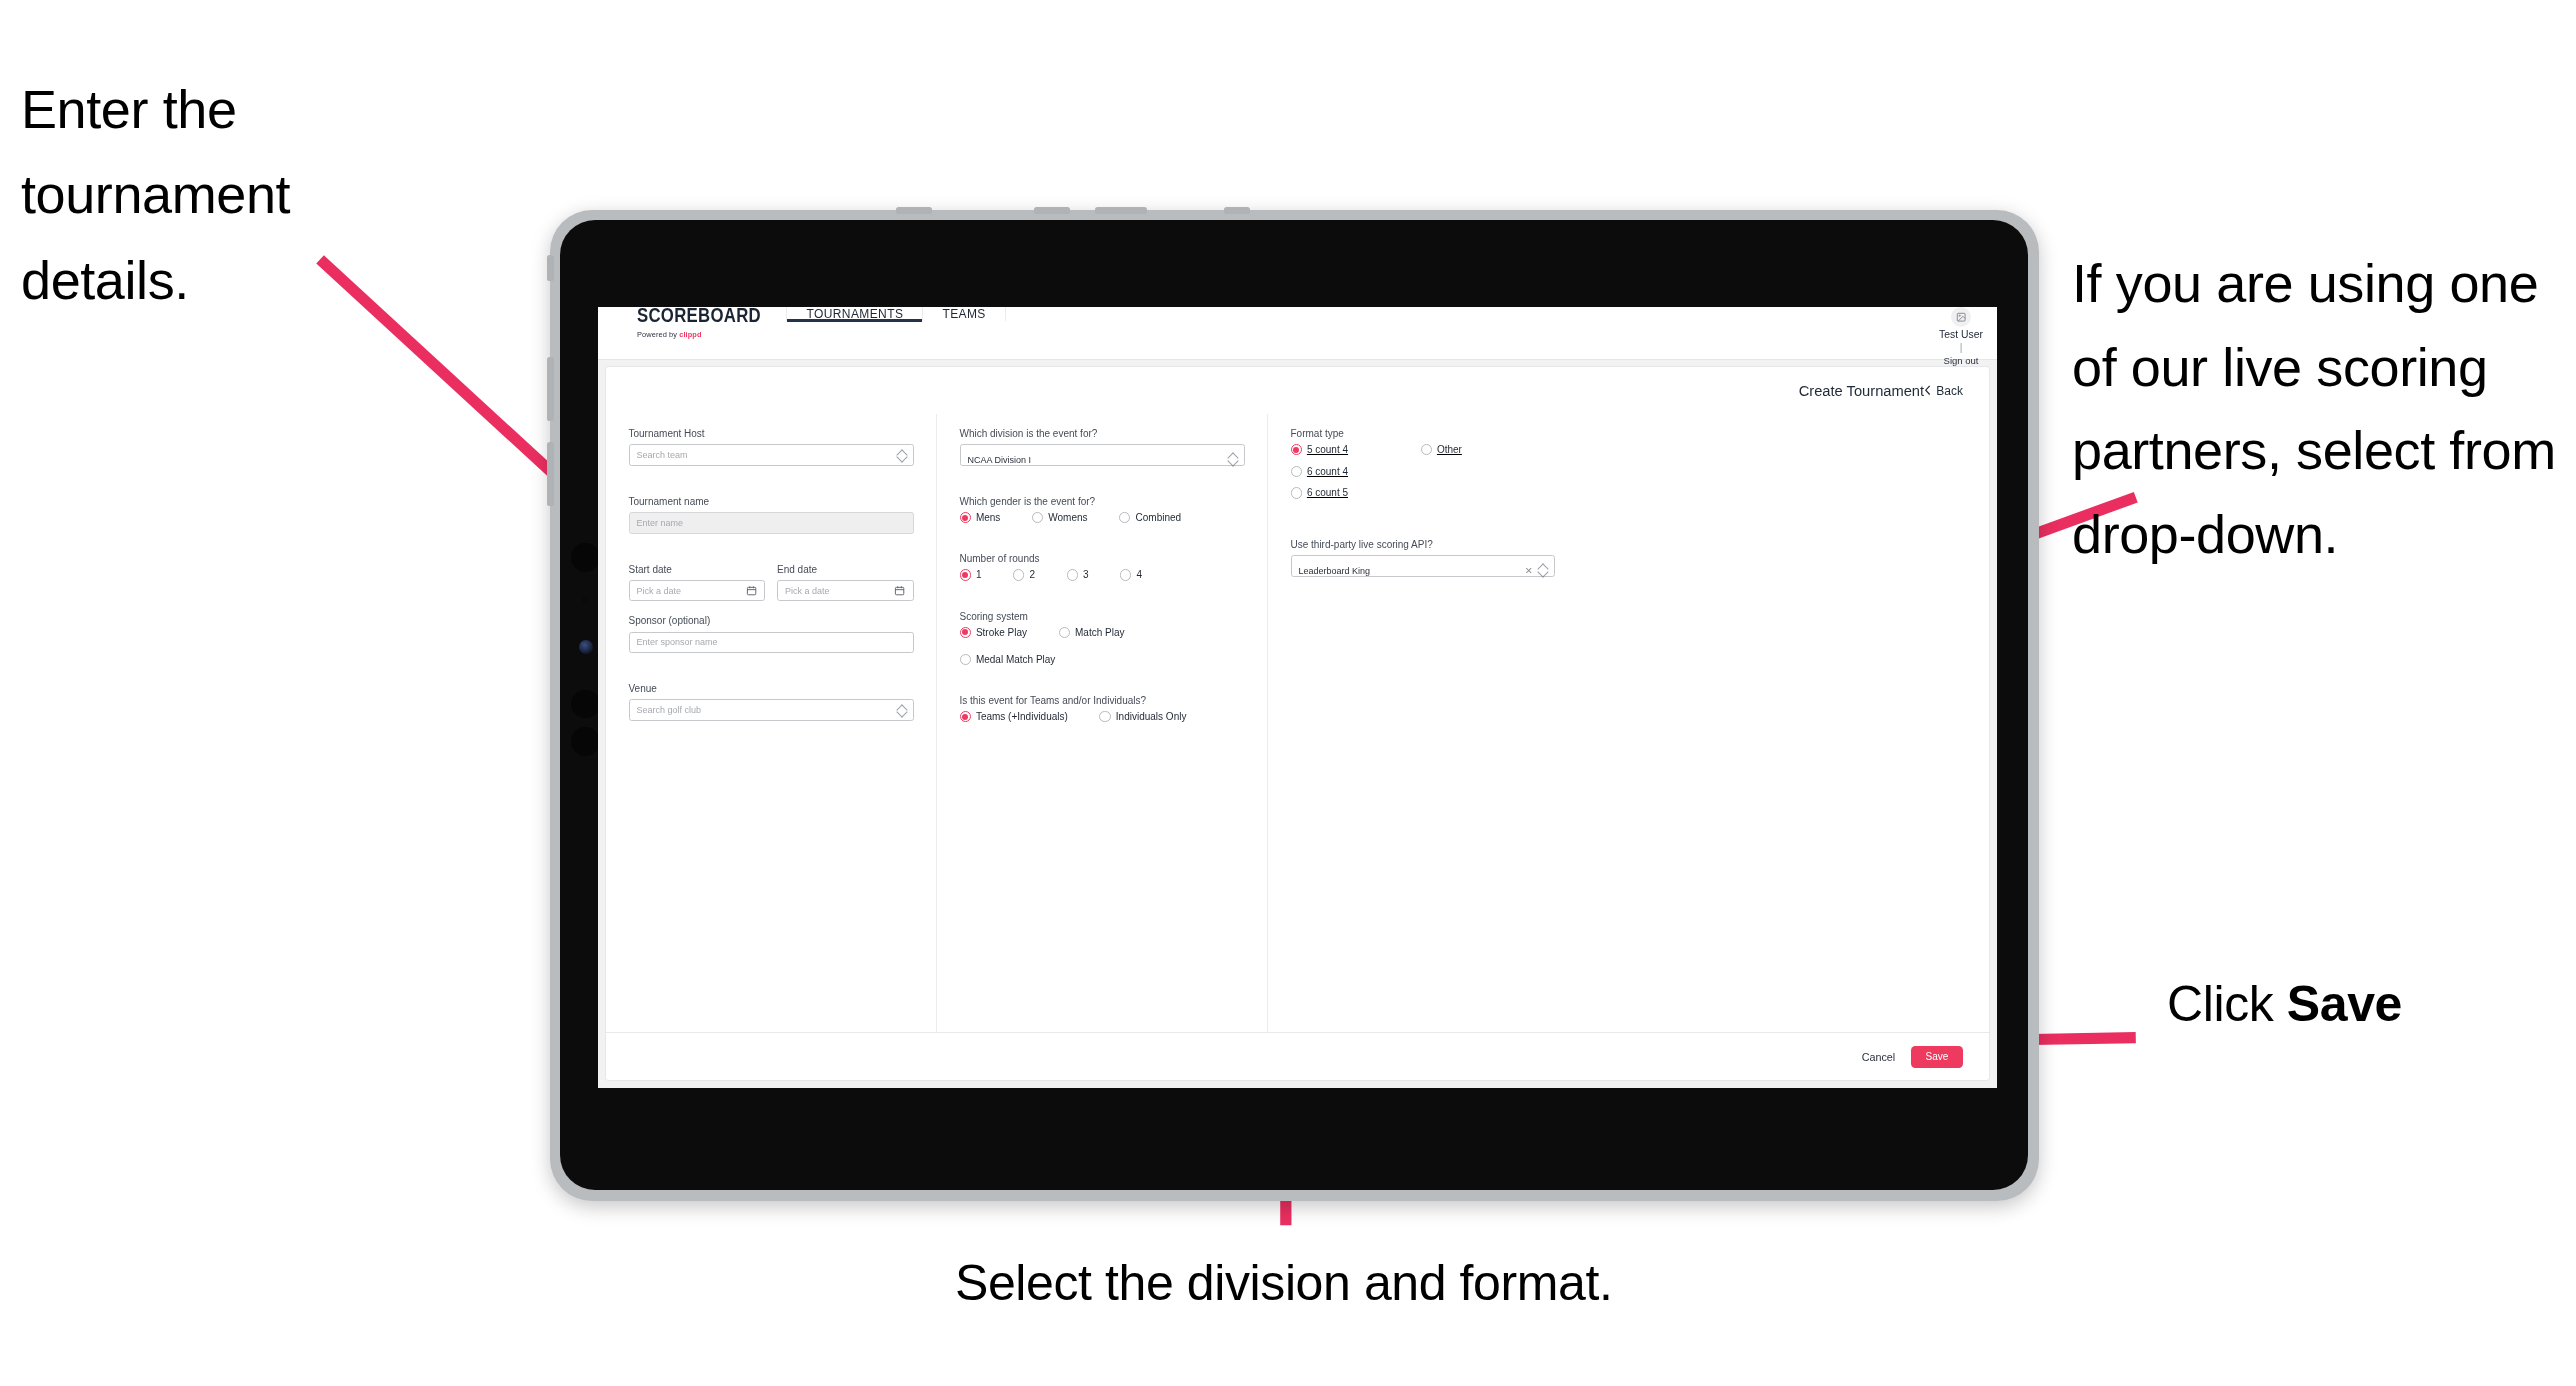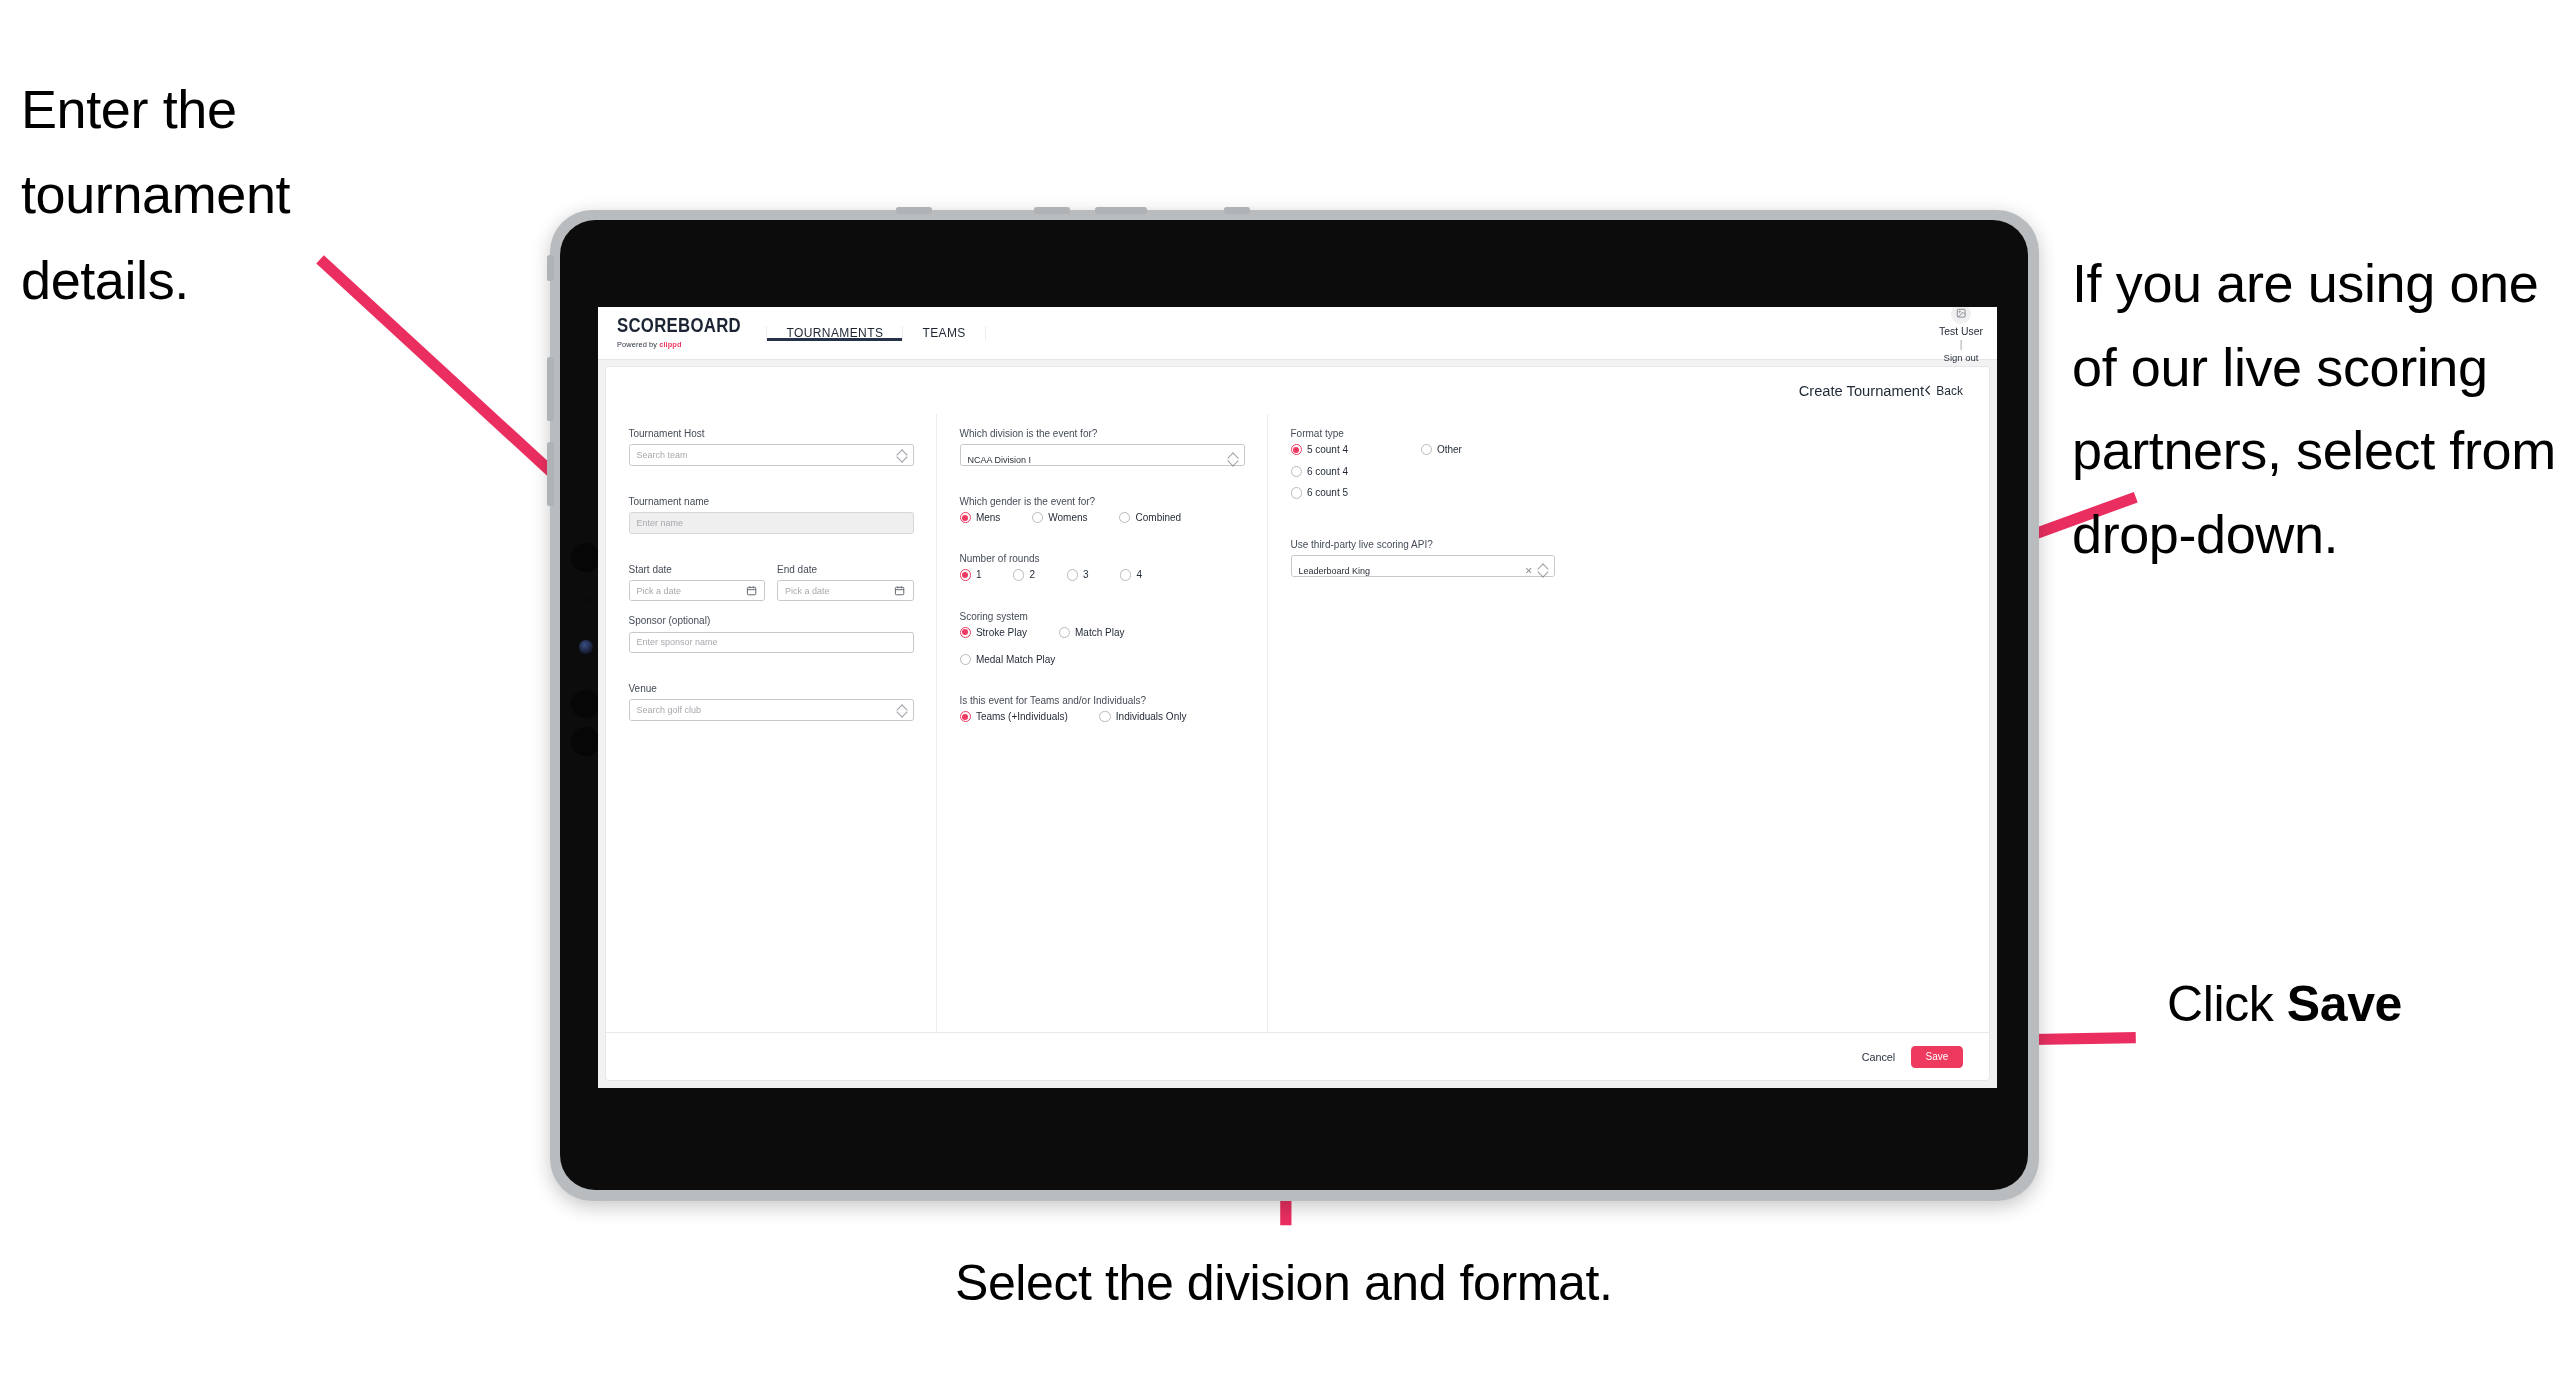--- a/index.html
+++ b/index.html
@@ -54,22 +54,23 @@
   #screen {
     position:absolute; left: 598px; top: 307px;
     width: 1399px; height: 781px;
     background: #f2f2f3;
     overflow: hidden;
   }
 
   
   #topbar {
     position:relative; height: 52px; background:#ffffff;
-    display:flex; align-items:center;
+    display:flex; align-items:flex-start;
     border-bottom: 0.9px solid #e6e6e8;
+    padding-left: 20px;
   }
   .brand { display:flex; flex-direction:column; justify-content:center; padding: 0 22.5px 0 19px; }
   .brand-word {
     font-family: "Liberation Sans", sans-serif;
     font-weight: 700; font-size: 17.3px; letter-spacing: 0.3px;
     color:#1b2433; line-height: 1;
     transform: scaleY(1.18) scaleX(0.97); transform-origin: left center;
   }
   .brand-sub { font-size: 7.4px; color:#2b3240; margin-top: 6px; letter-spacing:0.1px;}
   .brand-sub .pink { color:#ee3a63; font-weight:700; }
@@ -158,21 +159,21 @@
     width: 11.2px; height:11.2px; border-radius:50%;
     border:1.1px solid #b7babe; box-sizing:border-box; flex:0 0 auto;
     display:flex; align-items:center; justify-content:center;
   }
   .rdot.on { border-color:#ee3a63; }
   .rdot.on::after { content:""; width:6px; height:6px; border-radius:50%; background:#ee3a63; }
 
   .vstack .ropt { margin-right:0; margin-bottom: 10.4px; }
 
   
-  .fmt-wrap { display:flex; }
+  .fmt-wrap { display:flex;text-decoration:underline; }
   .fmt-left { width: 130px; }
   .fmt-right { padding-top: 0px; }
 
   
   #card-foot {
     height: 47px; border-top:0.9px solid #e9e9eb;
     display:flex; align-items:center; justify-content:flex-end;
     gap: 15.6px; padding-right: 26px;
   }
   .btn-cancel { font-size: 10.8px; color:#2b3240; }

